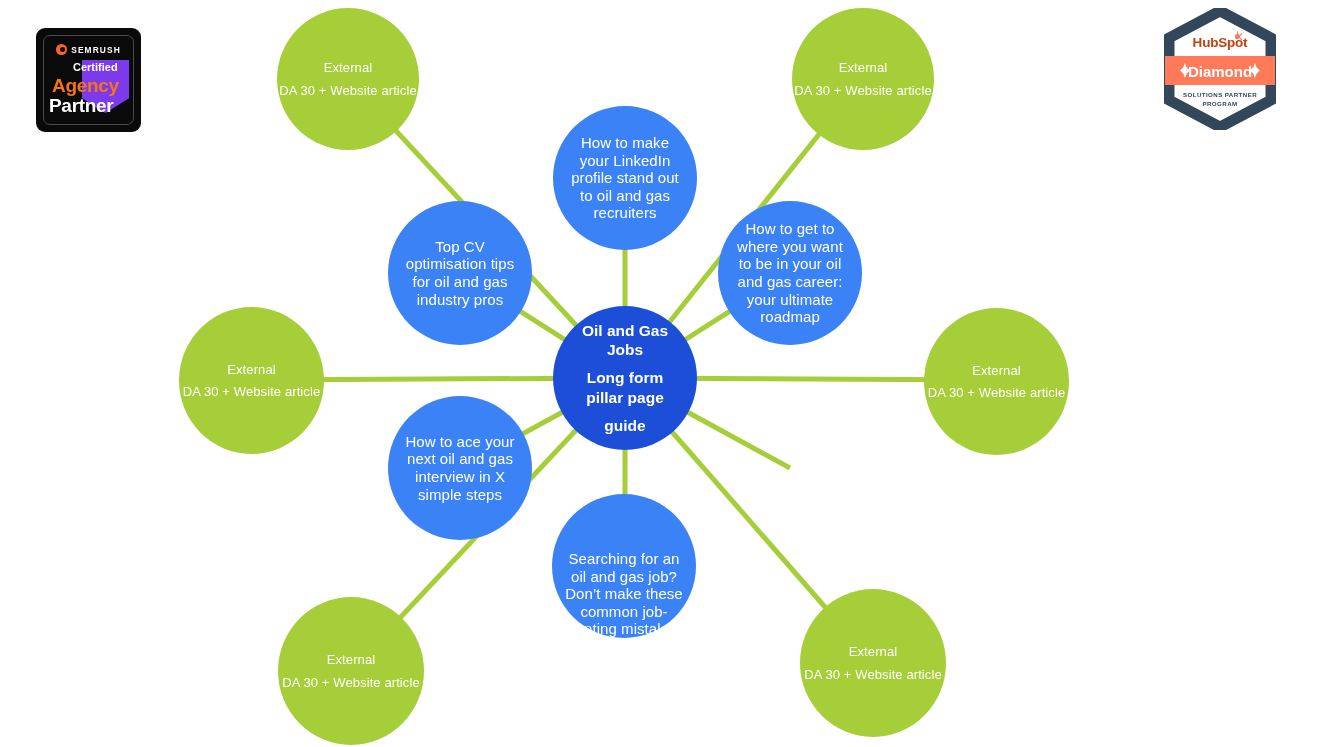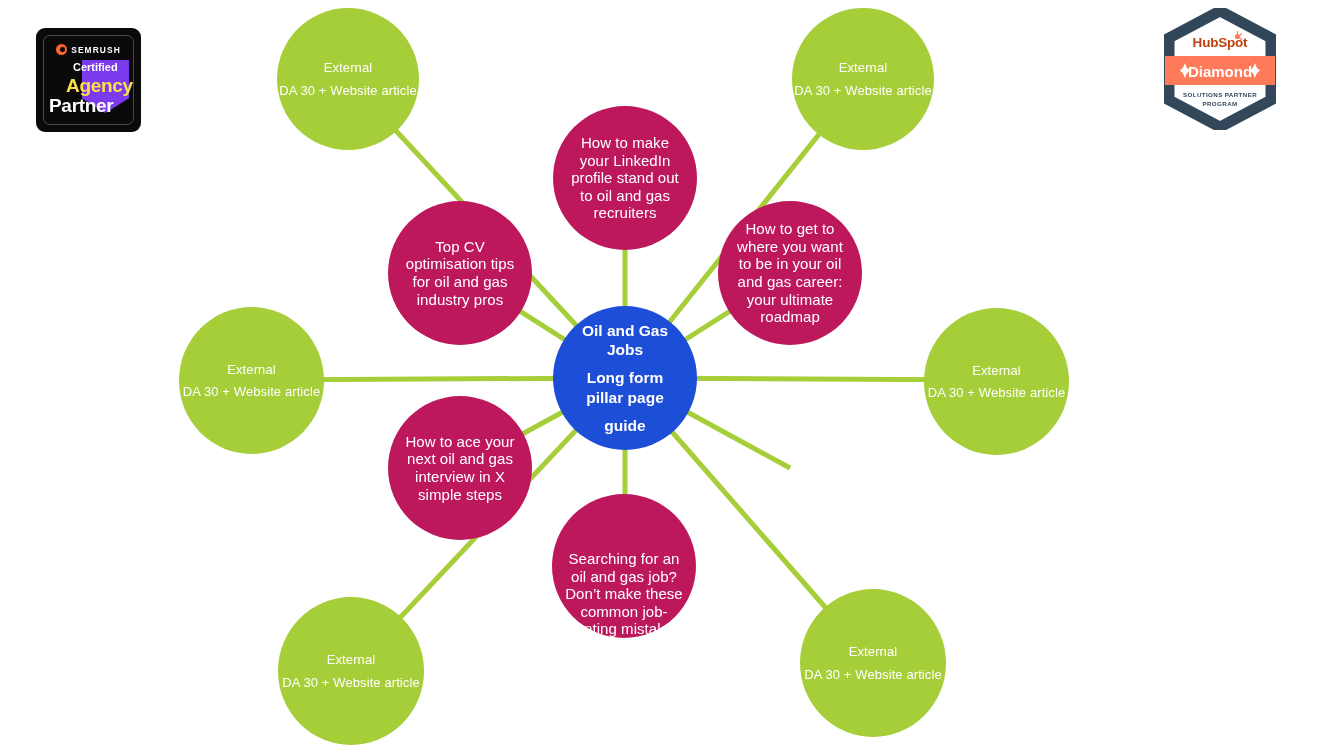--- a/index.html
+++ b/index.html
@@ -44,21 +44,21 @@
     box-sizing: border-box;
     line-height: 1.17;
   }
   .node-green {
     background: #a6ce39;
     z-index: 3;
     font-size: 13px;
     letter-spacing: .1px;
   }
   .node-dark {
-    background: #be185d;
+    background: #3b82f6;
     z-index: 4;
     font-size: 15px;
     letter-spacing: .05px;
   }
   .node-center {
     background: #1d4ed8;
     z-index: 5;
     font-weight: bold;
     font-size: 15.5px;
     line-height: 1.25;
@@ -128,22 +128,22 @@
     position: absolute;
     left: 9px; top: 25px;
     color: #ffffff;
     font-size: 11px;
     font-weight: 600;
     z-index: 2;
     margin-left: 20px;
   }
   .sem-agency {
     position: absolute;
-    left: 22px; top: 39px;
-    color: #fde047;
+    left: 8px; top: 39px;
+    color: #f97316;
     font-size: 19px;
     font-weight: bold;
     letter-spacing: -.3px;
     z-index: 2;
   }
   .sem-partner {
     position: absolute;
     left: 5px; top: 59px;
     color: #ffffff;
     font-size: 19px;

